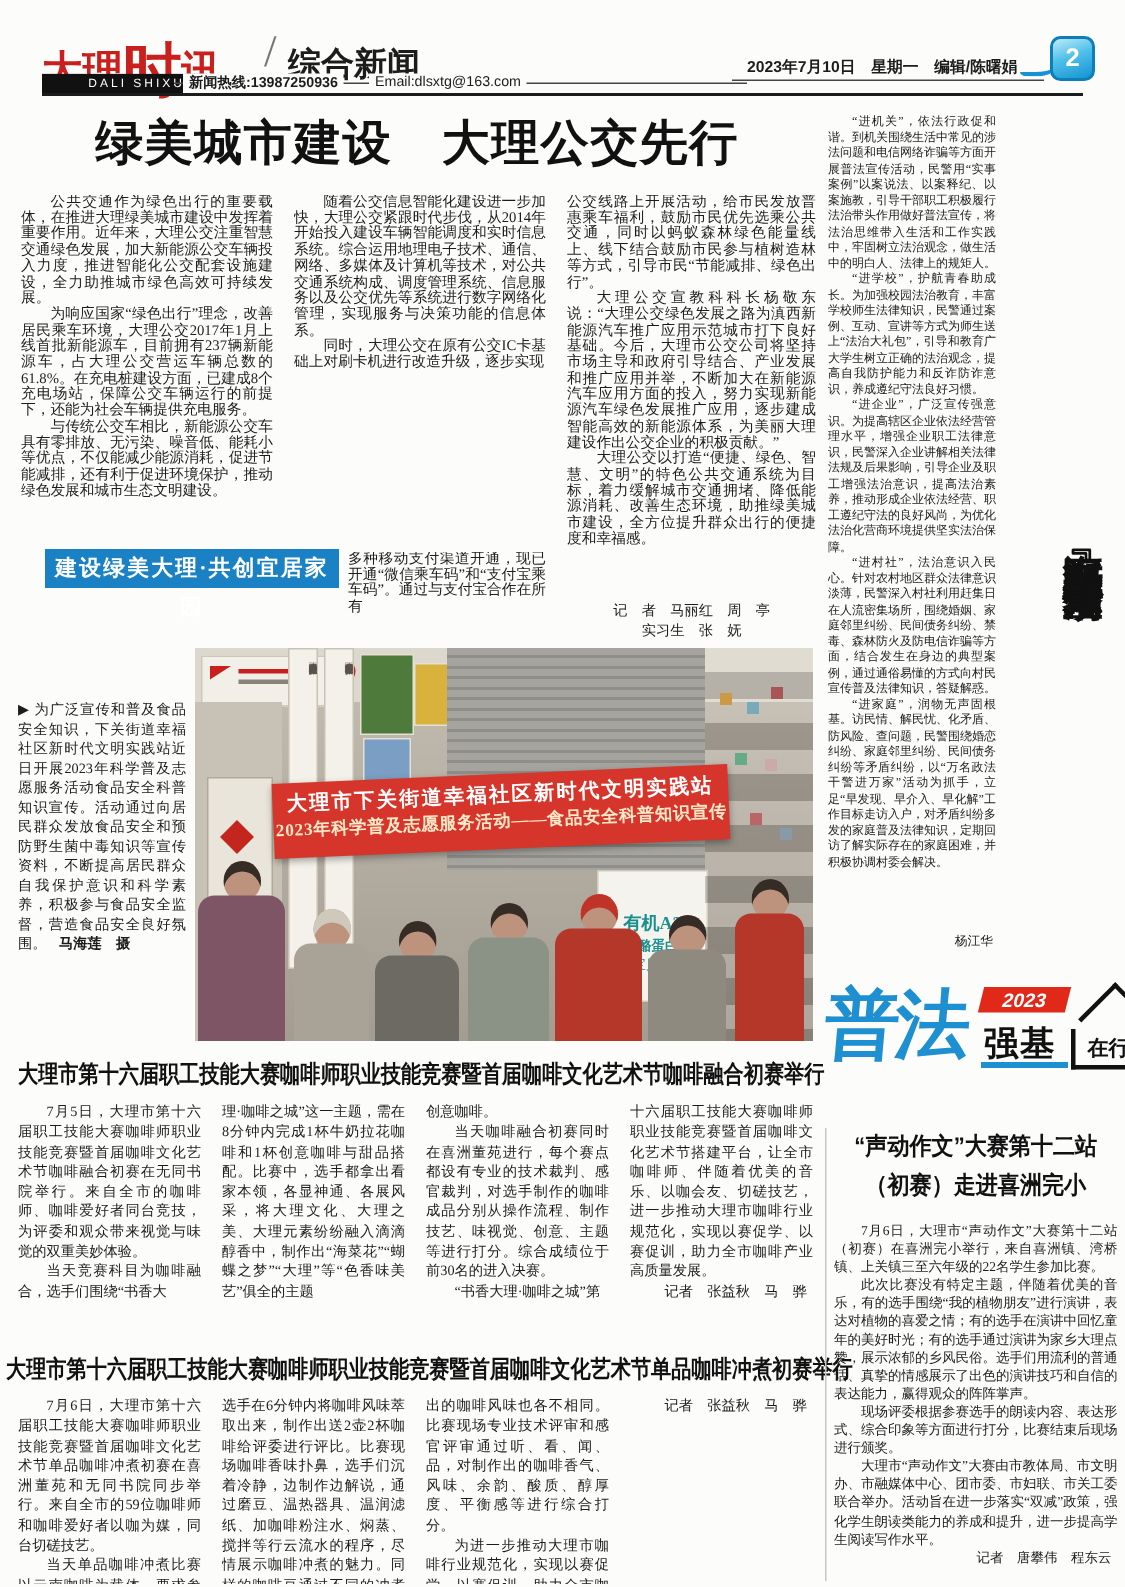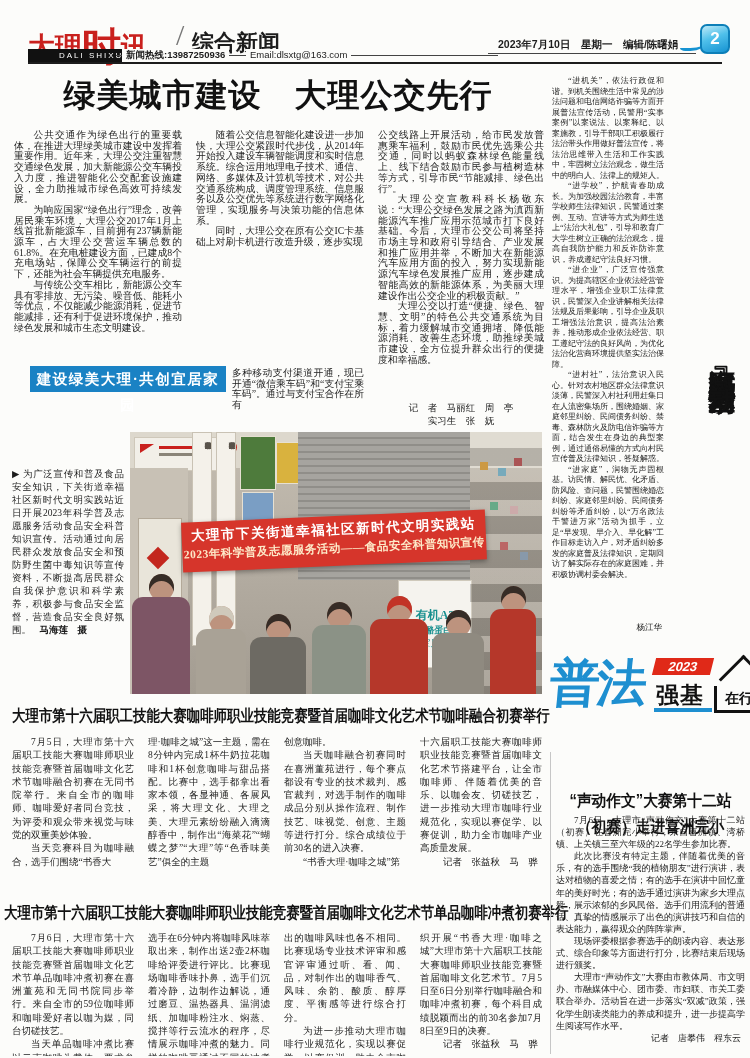--- a/index.html
+++ b/index.html
@@ -52,21 +52,21 @@
   .p-head{width:25px;height:27px;border-radius:50%;background:#bd937e;box-shadow:inset 0 7px 0 rgba(42,35,30,.92);}
   .p-body{width:100%;border-radius:11px 11px 0 0;flex:1;margin-top:-4px;}
   .caption{font-size:9.5px;line-height:13px;text-align:justify;overflow:hidden;}
   
   .sub-head{font-weight:900;font-size:16px;white-space:nowrap;color:#111;}
   .sq{display:inline-block;transform:scaleX(0.84);transform-origin:0 50%;}
   .bodycol{font-size:9.5px;line-height:13.3px;text-align:justify;overflow:hidden;}
   .bodycol p{margin:0;text-indent:2em;}
   .bodycol p.cont{text-indent:0;}
   .byline-r{text-align:right;text-indent:0 !important;padding-right:4px;}
-  .speech-title{font-weight:900;font-size:16px;text-align:center;color:#111;line-height:26px;margin-top:36px;}
+  .speech-title{font-weight:900;font-size:16px;text-align:center;color:#111;line-height:26px;}
   .speech-title .ln{display:block;transform:scaleX(0.92);white-space:nowrap;}
   .speechcol{font-size:9px;line-height:12.1px;text-align:justify;overflow:hidden;}
   .speechcol p{margin:0;text-indent:2em;}
   .vdiv{background:#c6c6c6;}
 </style>
 </head>
 <body>
 
 <div class="abs" style="left:28px;top:12px;width:694px;height:52px;">
   <span class="abs logo-red" style="left:0;top:8px;font-size:27px;">
@@ -225,21 +225,20 @@
   <p>当天单品咖啡冲煮比赛以云南咖啡为载体，要求参赛</p>
 </div>
 <div class="abs bodycol" style="left:148px;top:932px;width:122px;height:124px;">
   <p class="cont">选手在6分钟内将咖啡风味萃取出来，制作出送2壶2杯咖啡给评委进行评比。比赛现场咖啡香味扑鼻，选手们沉着冷静，边制作边解说，通过磨豆、温热器具、温润滤纸、加咖啡粉注水、焖蒸、搅拌等行云流水的程序，尽情展示咖啡冲煮的魅力。同样的咖啡豆通过不同的冲煮手法呈现</p>
 </div>
 <div class="abs bodycol" style="left:284px;top:932px;width:122px;height:124px;">
   <p class="cont">出的咖啡风味也各不相同。比赛现场专业技术评审和感官评审通过听、看、闻、品，对制作出的咖啡香气、风味、余韵、酸质、醇厚度、平衡感等进行综合打分。</p>
   <p>为进一步推动大理市咖啡行业规范化，实现以赛促学、以赛促训，助力全市咖啡产业高质量发展，大理市组</p>
 </div>
 <div class="abs bodycol" style="left:420px;top:932px;width:122px;height:124px;">
-  <p class="cont">织开展“书香大理·咖啡之城”大理市第十六届职工技能大赛咖啡师职业技能竞赛暨首届咖啡文化艺术节。7月5日至6日分别举行咖啡融合和咖啡冲煮初赛，每个科目成绩脱颖而出的前30名参加7月8日至9日的决赛。</p>
   <p class="byline-r">记者　张益秋　马　骅</p>
 </div>
 
 <div class="abs vdiv" style="left:550px;top:752px;width:1px;height:302px;"></div>
 <div class="abs speech-title sans" style="left:556px;top:752px;width:189px;">
   <span class="ln">“声动作文”大赛第十二站</span>
   <span class="ln">（初赛）走进喜洲完小</span>
 </div>
 <div class="abs speechcol" style="left:556px;top:814px;width:189px;height:240px;">
   <p>7月6日，大理市“声动作文”大赛第十二站（初赛）在喜洲完小举行，来自喜洲镇、湾桥镇、上关镇三至六年级的22名学生参加比赛。</p>

